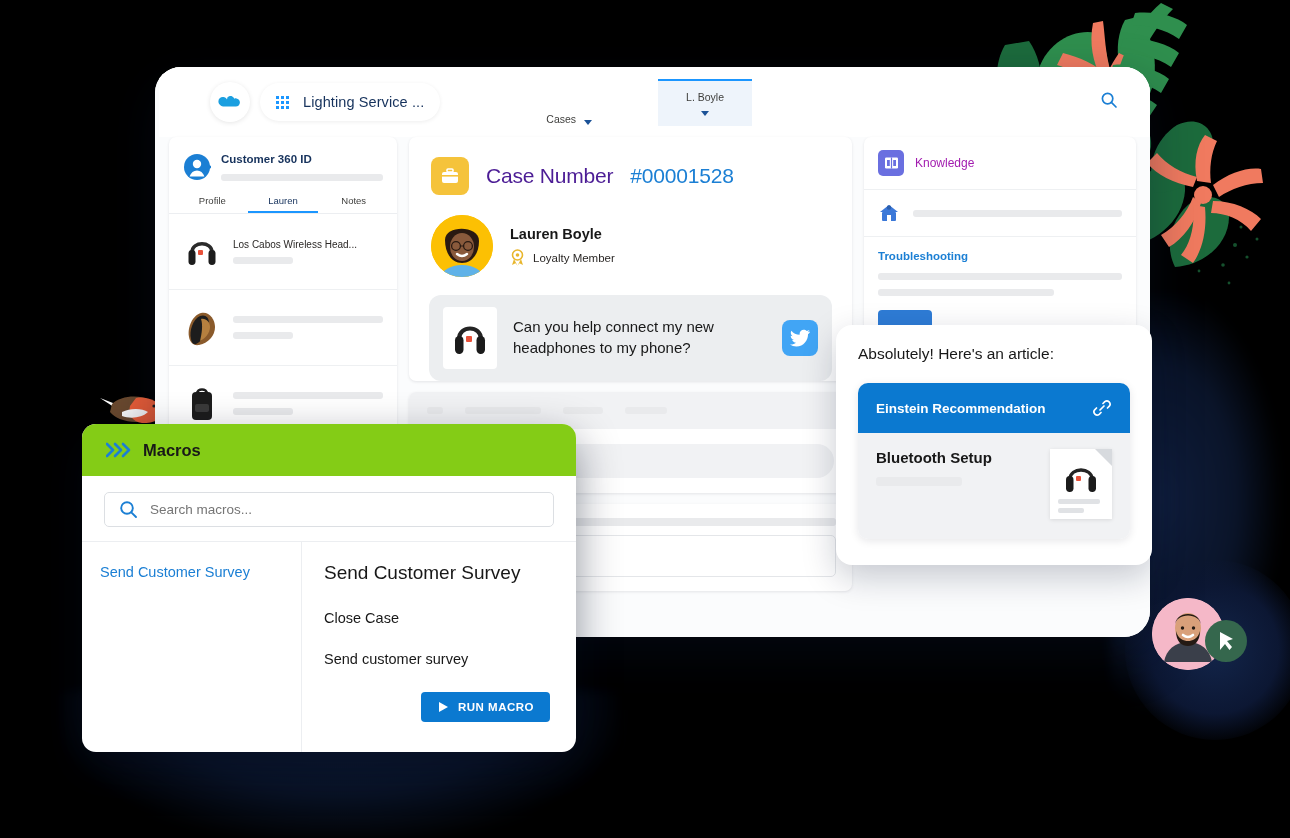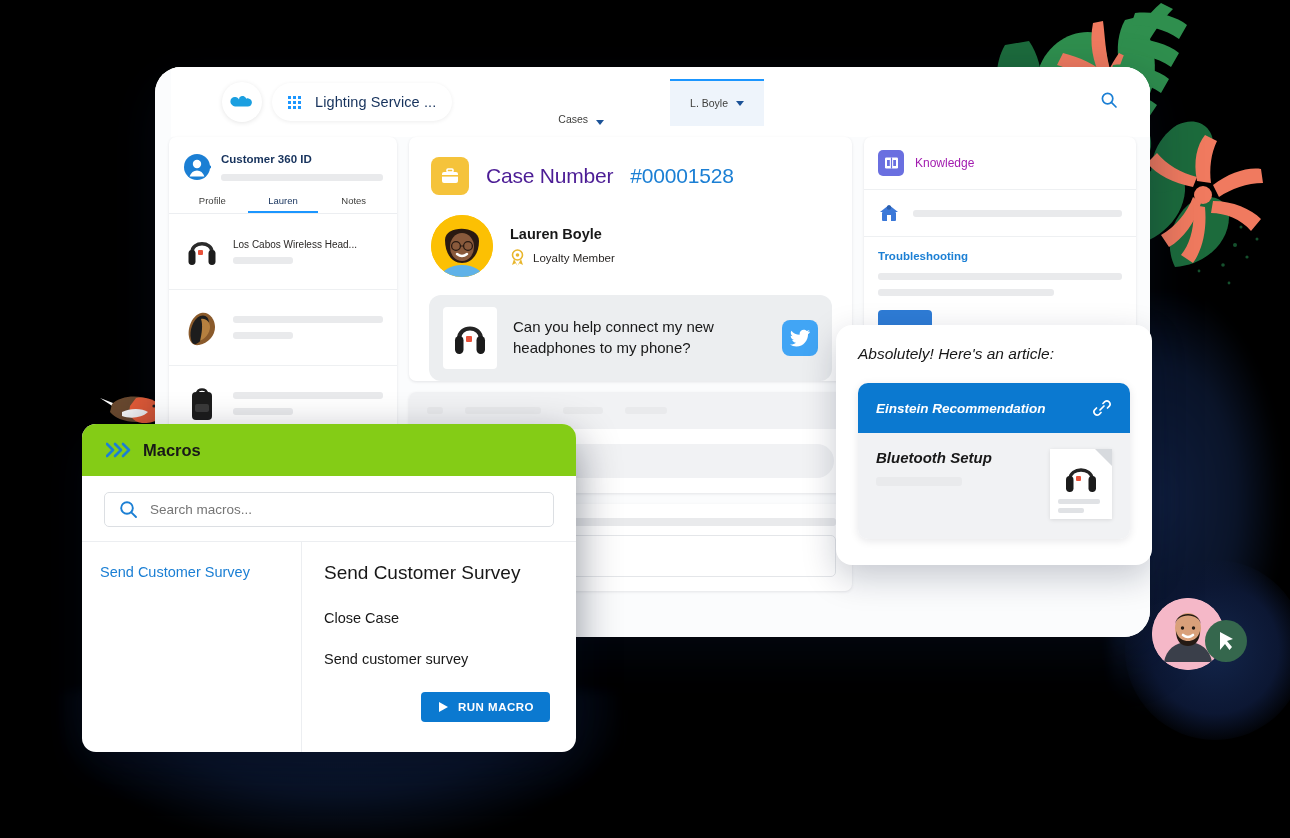--- a/index.html
+++ b/index.html
@@ -46,21 +46,21 @@
     width: 995px; height: 570px;
     background: #ffffff;
     border-radius: 26px;
     box-shadow: 0 18px 50px rgba(10,20,45,0.35);
     overflow: hidden;
   }
   .window-inner { position: absolute; inset: 0; background: #fbfcfd; }
 
   
   .topbar {
-    position: absolute; left: 16px; top: 0; right: 0; height: 70px;
+    position: absolute; left: 4px; top: 0; right: 0; height: 70px;
     background: #ffffff;
     display: flex; align-items: center; padding-left: 24px;
   }
   .cloud-badge {
     width: 40px; height: 40px; margin-left: 27px;
     border-radius: 50%; background: #fff;
     box-shadow: 0 1px 5px rgba(0,0,0,0.10);
     display: flex; align-items: center; justify-content: center;
     flex: none;
   }
@@ -79,21 +79,21 @@
     font-size: 10.5px; color: #3e3e3c;
     height: 46px; padding: 0 20px;
     flex: none;
   }
   .nav-tab.cases { margin-left: 86px; }
   .nav-tab.active {
     margin-left: 46px;
     background: #eef4fb;
     border-top: 2px solid #1b96ff;
     height: 47px; align-items: center;
-    min-width: 94px; justify-content: center;
+    min-width: 94px; justify-content: center; flex-direction: column;
   }
   .chev { width: 0; height: 0; border-left: 4.5px solid transparent; border-right: 4.5px solid transparent; border-top: 5px solid #1b5297; }
   .search-wrap { margin-left: auto; margin-right: 32px; }
 
   
   .cols { position: absolute; left: 0; top: 70px; right: 0; bottom: 0; display: flex; gap: 12px; padding: 0 14px 0 14px; }
   .col-left { width: 228px; flex: none; }
   .col-mid { flex: 1; }
   .col-right { width: 272px; flex: none; }
 
@@ -143,21 +143,20 @@
   .kn-sec { padding: 13px 14px; }
   .kn-link { font-size: 11.5px; color: #1b7fd4; font-weight: bold; margin-bottom: 11px; }
   .kn-btn { width: 54px; height: 20px; background: #2e7cd6; border-radius: 4px; margin-top: 14px; }
 
   
   .einstein {
     position: absolute; left: 836px; top: 325px; width: 316px; height: 240px;
     background: #fff; border-radius: 16px;
     box-shadow: 0 12px 34px rgba(10,20,45,0.22);
     padding: 20px 22px;
-    font-style: italic;
   }
   .ein-lead { font-size: 15.5px; color: #181818; margin-bottom: 20px; }
   .ein-card { border-radius: 10px; overflow: hidden; box-shadow: 0 2px 8px rgba(16,24,40,0.10); }
   .ein-bar { background: #0b79d0; color: #fff; font-size: 13.5px; font-weight: bold; padding: 15px 18px; display: flex; align-items: center; justify-content: space-between; }
   .ein-body { background: #f1f2f4; padding: 16px 18px 20px 18px; display: flex; align-items: flex-start; justify-content: space-between; gap: 8px; min-height: 92px; }
   .ein-title { font-size: 15px; font-weight: bold; color: #181818; margin-bottom: 11px; }
   .doc-thumb { width: 62px; height: 70px; background: #fff; position: relative; flex: none; box-shadow: 0 1px 4px rgba(0,0,0,.1); }
   .doc-fold { position: absolute; right: 0; top: 0; width: 17px; height: 17px; background: #d7dade; clip-path: polygon(0 0, 100% 100%, 100% 0); }
 
   

